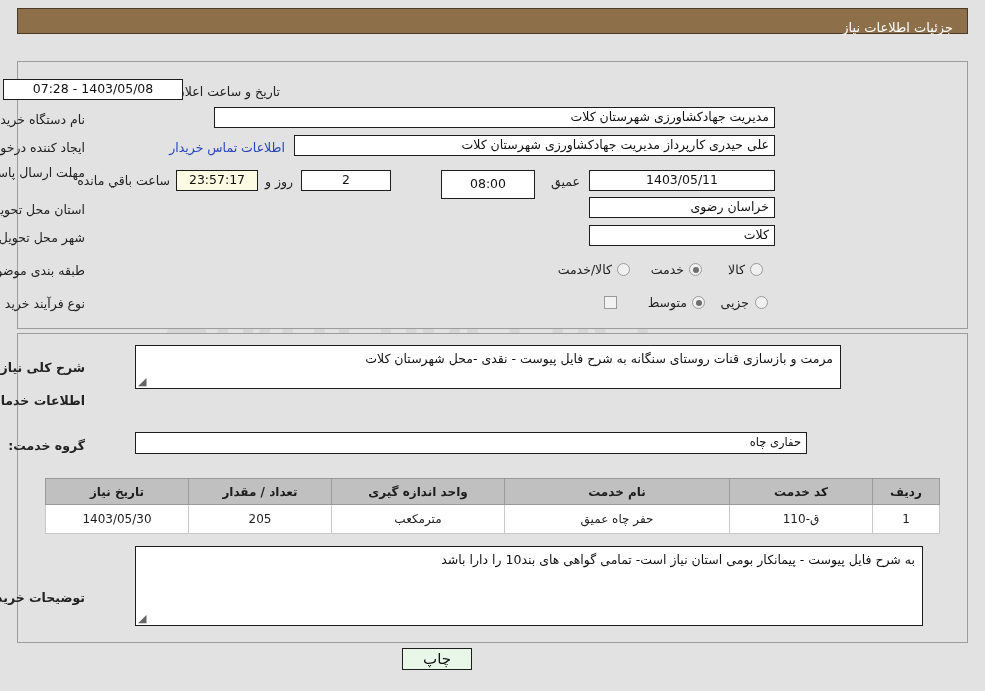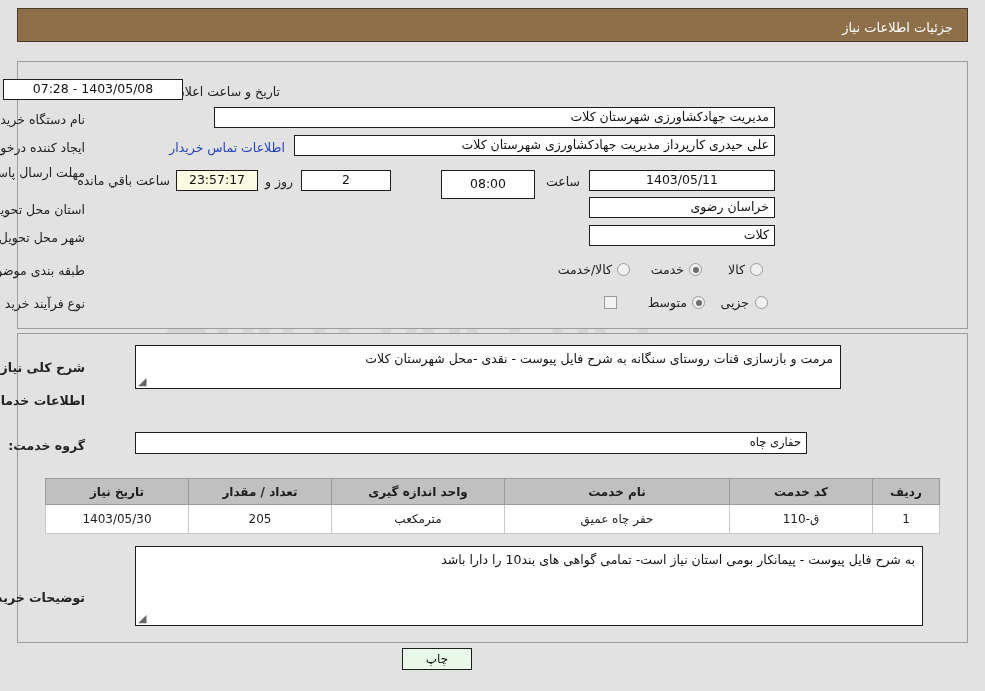--- a/index.html
+++ b/index.html
@@ -34,21 +34,21 @@
     font-weight: bold;
     color: #b9b9b9;
     letter-spacing: -1px;
     font-family: "Liberation Sans", sans-serif;
   }
 
   
   .titlebar {
     position: absolute;
     left: 17px; top: 8px;
-    width: 951px; height: 34px;
+    width: 951px; height: 26px;
     background: #8d6f4a;
     border: 1px solid #4a3a26;
     box-sizing: border-box;
     z-index: 3;
   }
   .titlebar .t {
     position: absolute;
     right: 14px; top: 11px;
     color: #ffffff;
     font-size: 13px;
@@ -187,21 +187,21 @@
   .col-name { width: auto; }
   .col-unit { width: 140px; }
   .col-qty  { width: 110px; }
   .col-date { width: 110px; }
 
   
   .btn {
     position: absolute;
     border: 1px solid #1d1d1d;
     box-sizing: border-box;
-    font-size: 12px;
+    font-size: 15px;
     color: #111;
     display: flex;
     align-items: center;
     justify-content: center;
     cursor: pointer;
     z-index: 5;
   }
   .btn.print  { background: #e9f7e9; }
   .btn.back   { background: #fbd6d6; margin-top: 46px; }
 </style>
@@ -229,21 +229,21 @@
   <div class="fld r" style="right:210px; top:107px; width:561px; height:21px;">مدیریت جهادکشاورزی شهرستان کلات</div>
 
   <div class="lbl" style="right:900px; top:140px;">ایجاد کننده درخواست:</div>
   <div class="fld r" style="right:210px; top:135px; width:481px; height:21px;">علی حیدری کارپرداز مدیریت جهادکشاورزی شهرستان کلات</div>
   <a class="link" style="right:700px; top:140px;">اطلاعات تماس خریدار</a>
 
   <div class="lbl" style="right:900px; top:165px; line-height:15px;">
     <span>مهلت ارسال پاسخ: تا تاریخ:</span>
   </div>
   <div class="fld c" style="right:210px; top:170px; width:186px; height:21px;">1403/05/11</div>
-  <div class="lbl" style="right:405px; top:174px;">ساعت</div>
+  <div class="lbl" style="right:405px; top:174px;">عمیق</div>
   <div class="fld c" style="right:450px; top:170px; width:94px; height:29px;">08:00</div>
   <div class="fld c" style="right:594px; top:170px; width:90px; height:21px;">2</div>
   <div class="lbl" style="right:692px; top:174px;">روز و</div>
   <div class="fld c hl" style="right:727px; top:170px; width:82px; height:21px;">23:57:17</div>
   <div class="lbl" style="right:815px; top:158px;margin-top:15px;">ساعت باقي مانده</div>
 
   <div class="lbl" style="right:900px; top:202px;">استان محل تحویل:</div>
   <div class="fld r" style="right:210px; top:197px; width:186px; height:21px;text-align:right;">خراسان رضوی</div>
 
   <div class="lbl" style="right:900px; top:230px;">شهر محل تحویل:</div>

